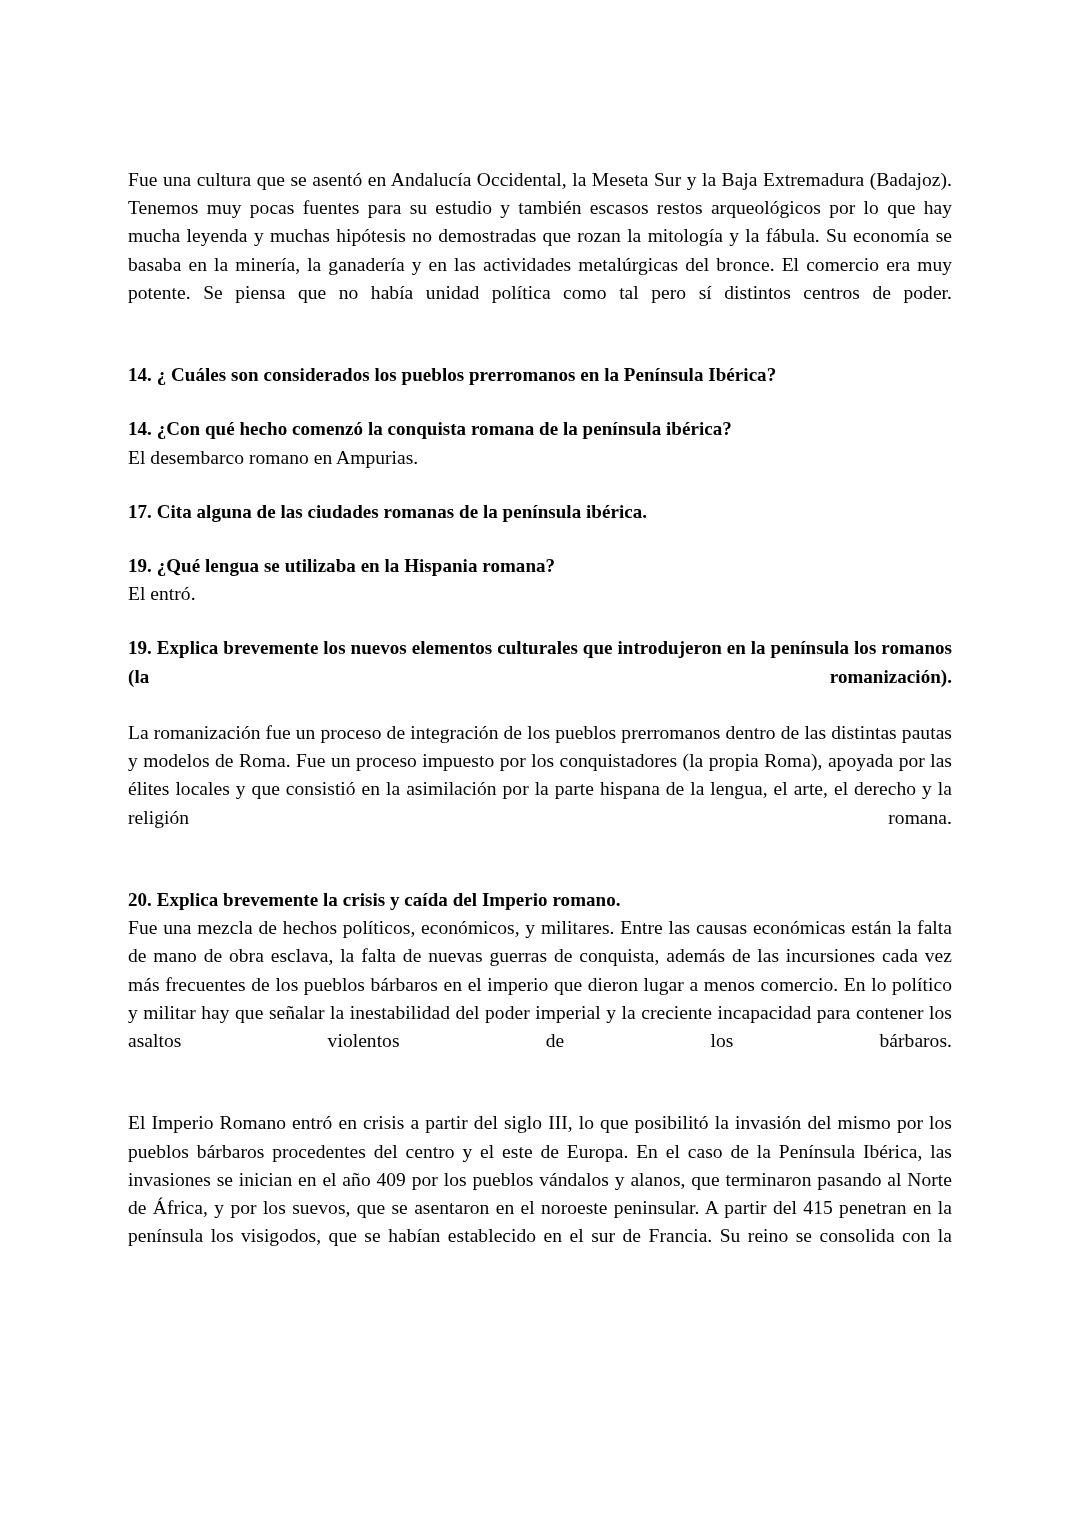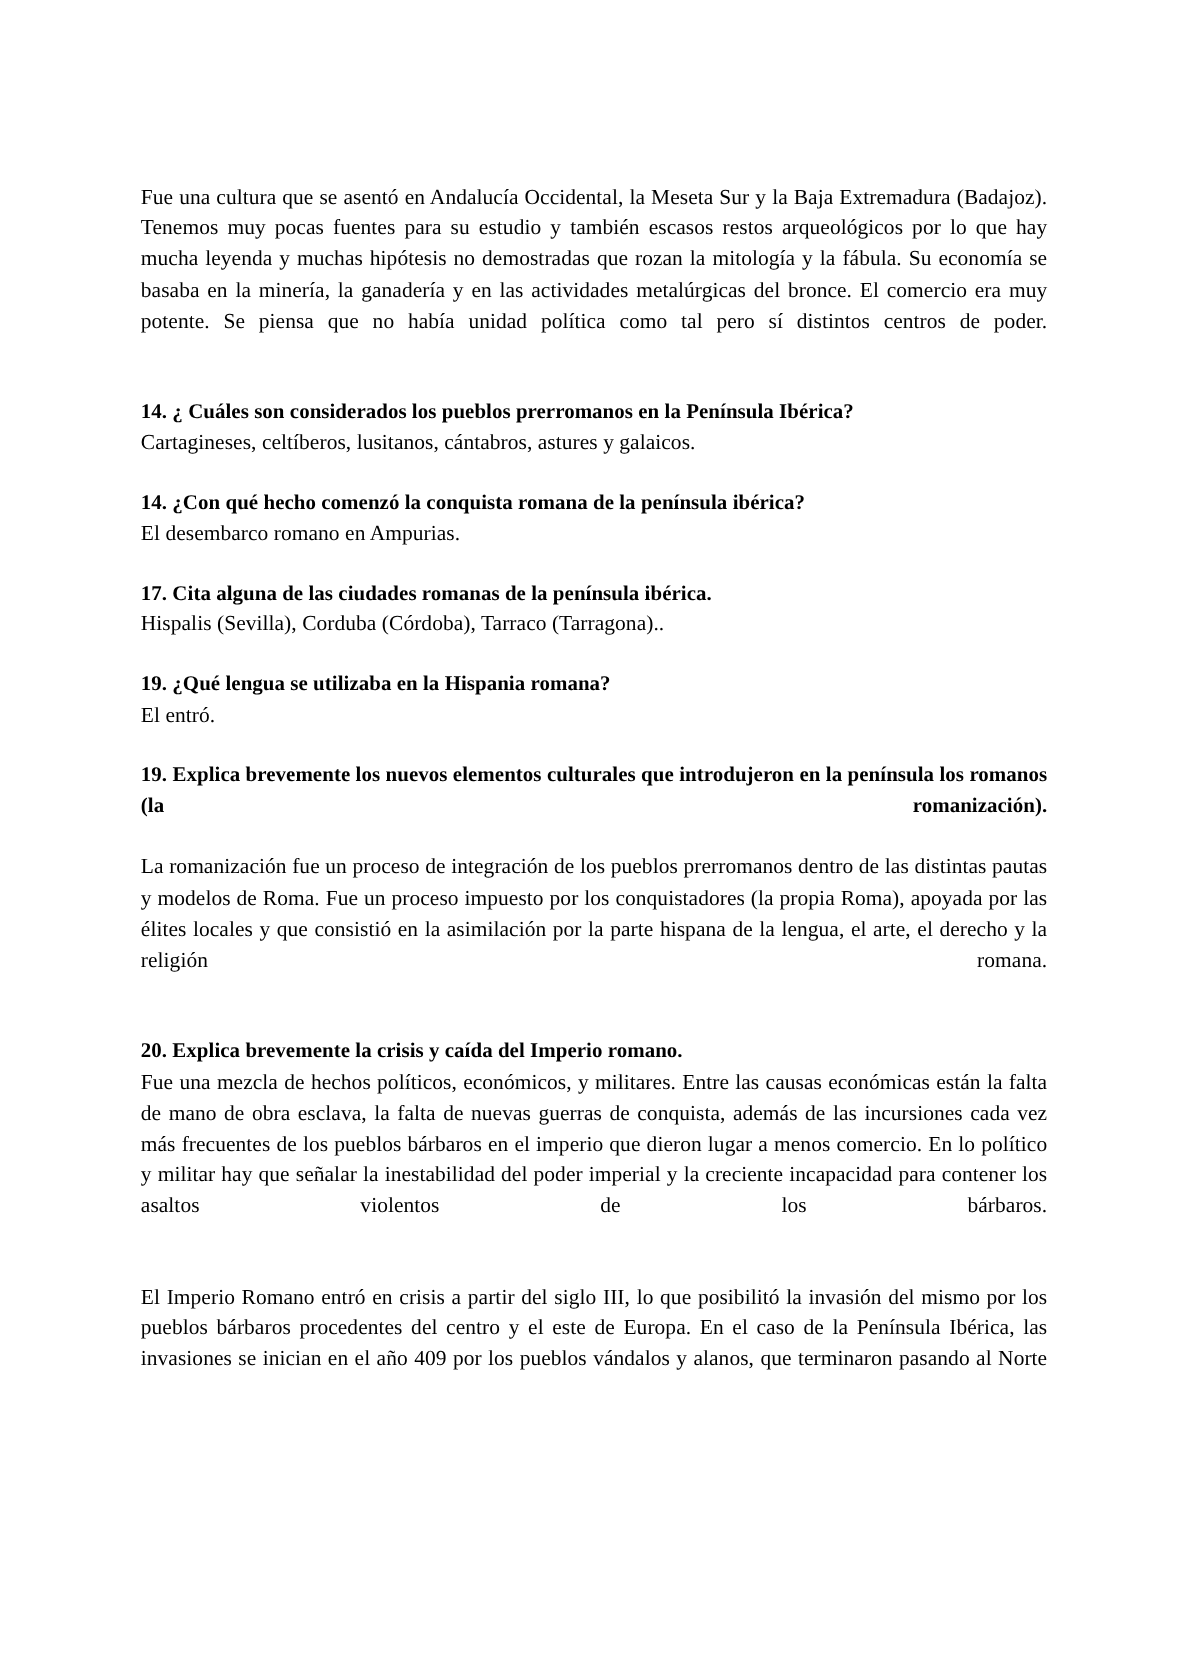--- a/index.html
+++ b/index.html
@@ -62,31 +62,29 @@
 </head>
 <body>
 
 <div class="page">
   <div class="content">
 
     <p class="para">Fue una cultura que se asentó en Andalucía Occidental, la Meseta Sur y la Baja Extremadura (Badajoz). Tenemos muy pocas fuentes para su estudio y también escasos restos arqueológicos por lo que hay mucha leyenda y muchas hipótesis no demostradas que rozan la mitología y la fábula. Su economía se basaba en la minería, la ganadería y en las actividades metalúrgicas del bronce. El comercio era muy potente. Se piensa que no había unidad política como tal pero sí distintos centros de poder.</p>
 
     <div class="qa-block">
       <p class="question">14. ¿ Cuáles son considerados los pueblos prerromanos en la Península Ibérica?</p>
-      <p class="answer">Cartagineses, celtíberos, lusitanos, cántabros, astures y galaicos.</p>
     </div>
 
     <div class="qa-block">
       <p class="question">14. ¿Con qué hecho comenzó la conquista romana de la península ibérica?</p>
       <p class="answer">El desembarco romano en Ampurias.</p>
     </div>
 
     <div class="qa-block">
       <p class="question">17. Cita alguna de las ciudades romanas de la península ibérica.</p>
-      <p class="answer">Hispalis (Sevilla), Corduba (Córdoba), Tarraco (Tarragona)..</p>
     </div>
 
 
     <div class="qa-block">
       <p class="question">19. ¿Qué lengua se utilizaba en la Hispania romana?</p>
       <p class="answer">El entró.</p>
     </div>
 
     <div class="qa-block">
       <p class="question multiline">19. Explica brevemente los nuevos elementos culturales que introdujeron en la península los romanos (la romanización).</p>

